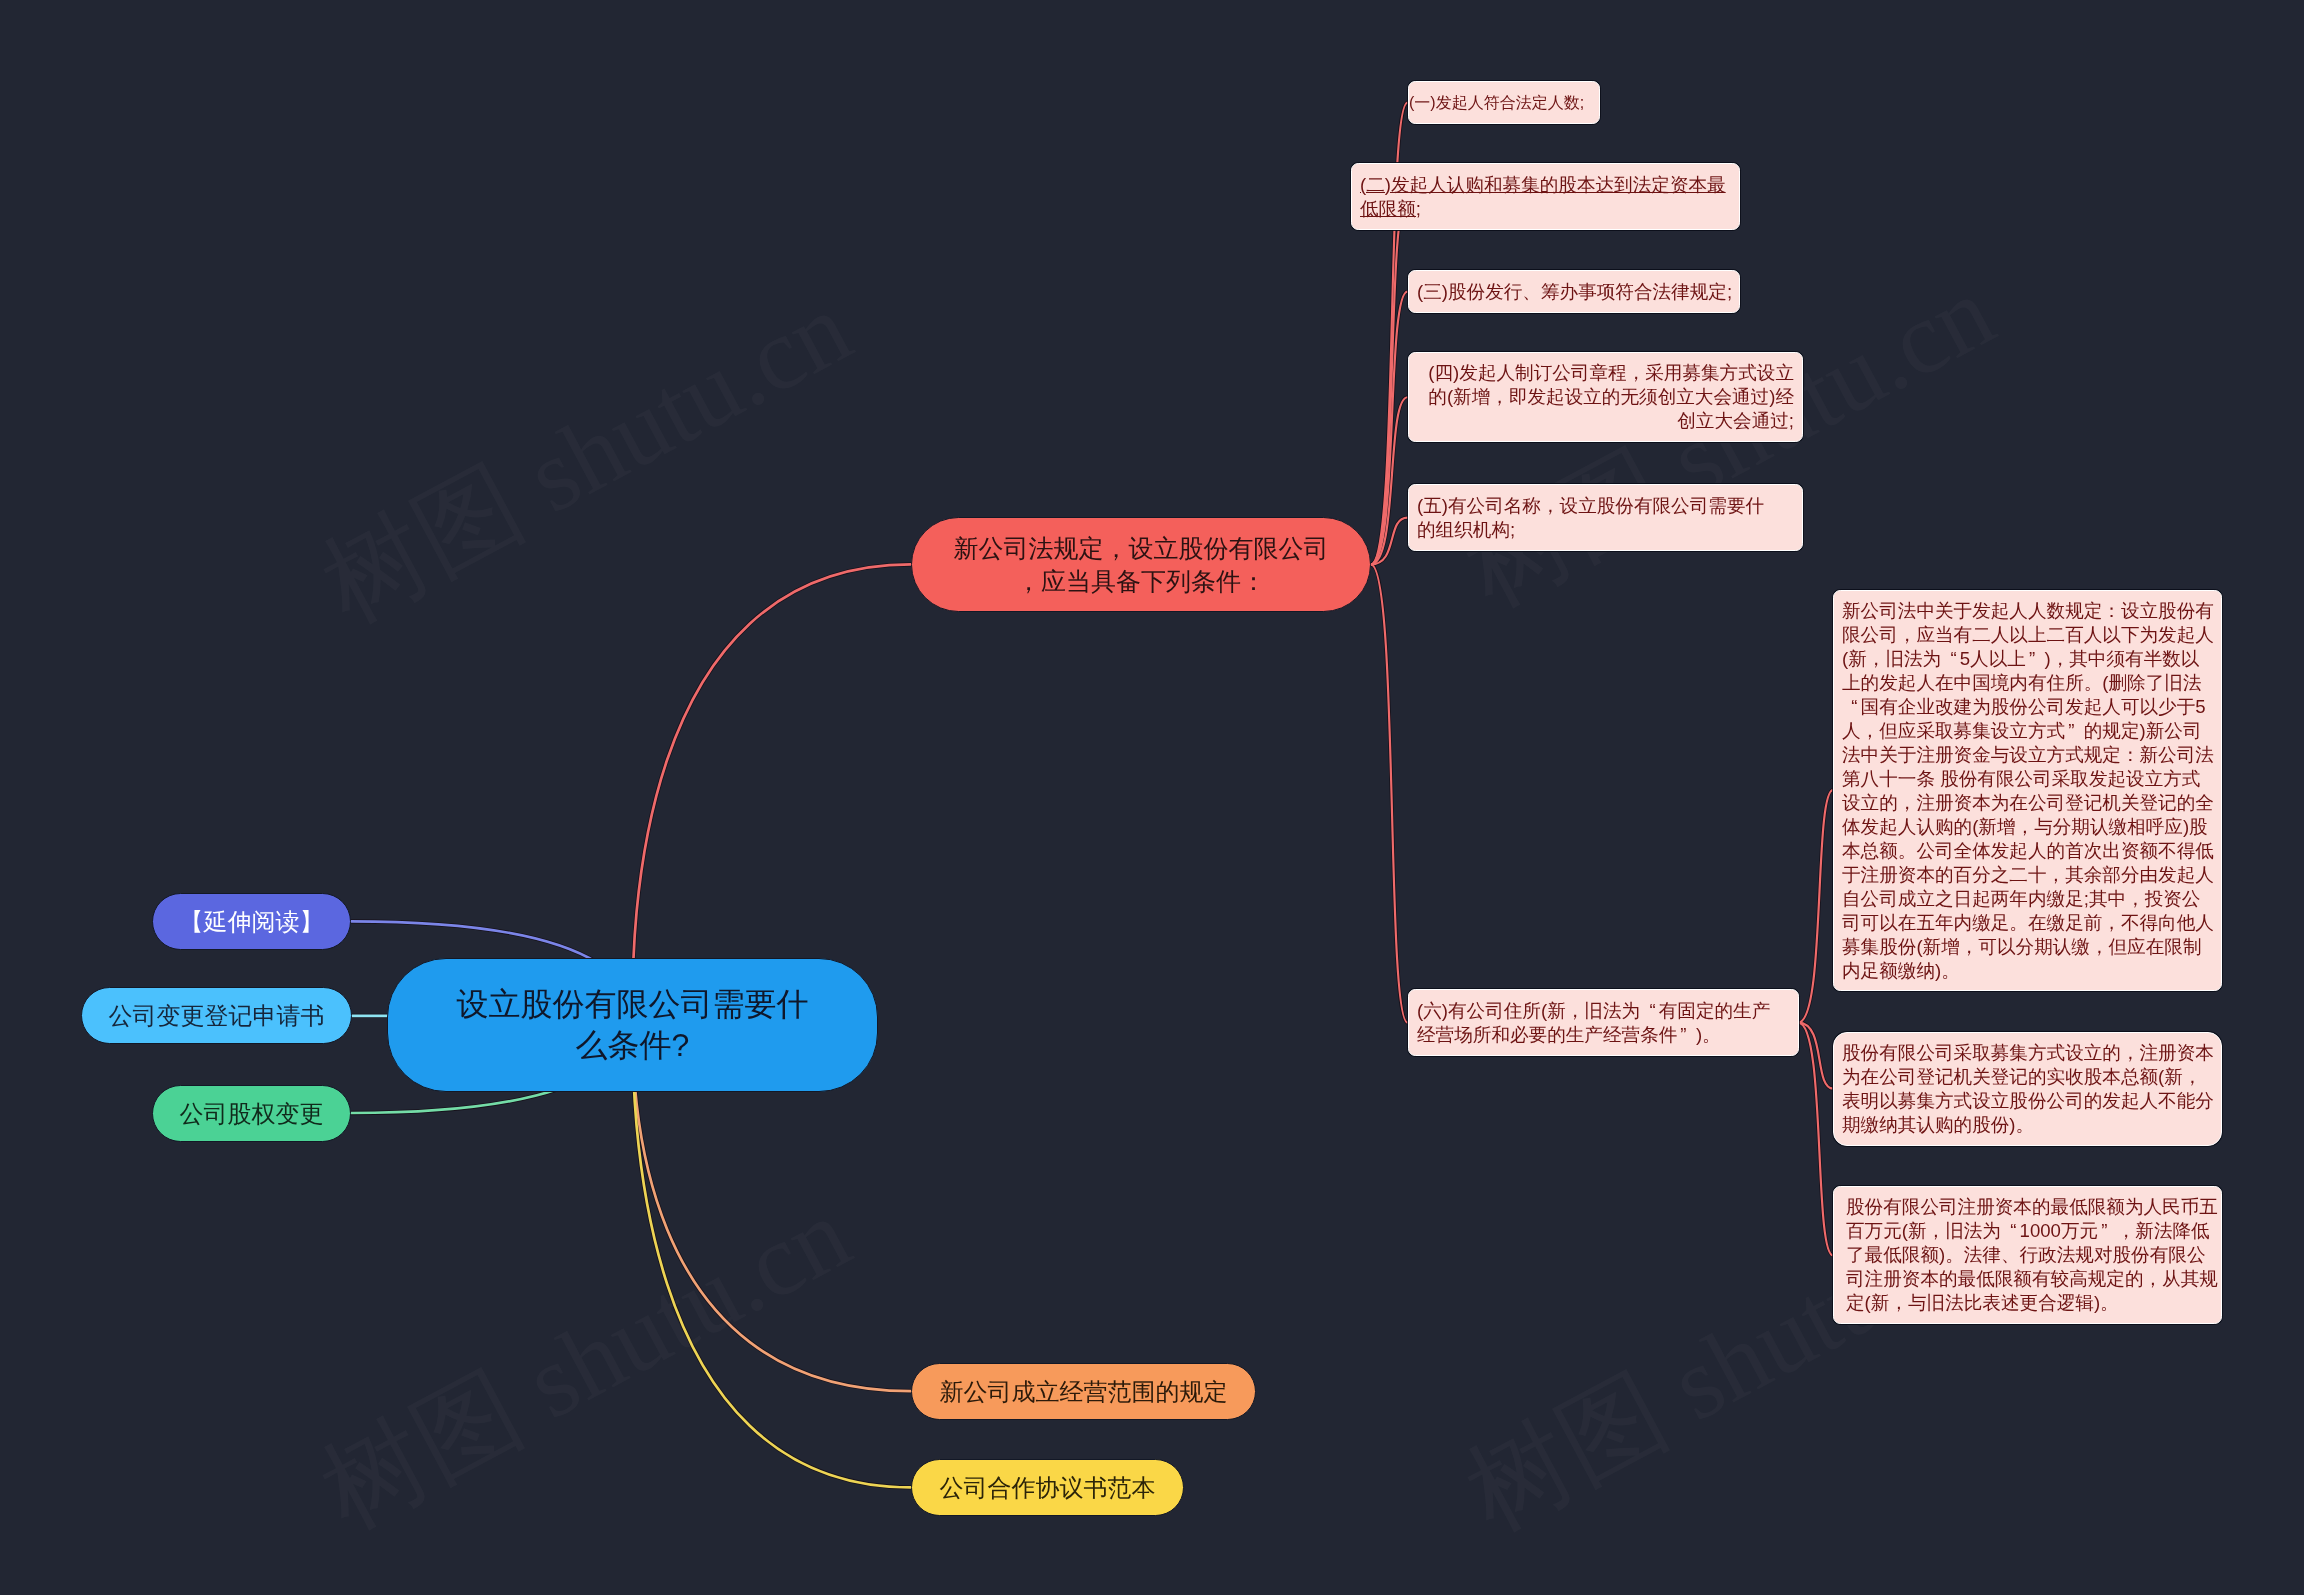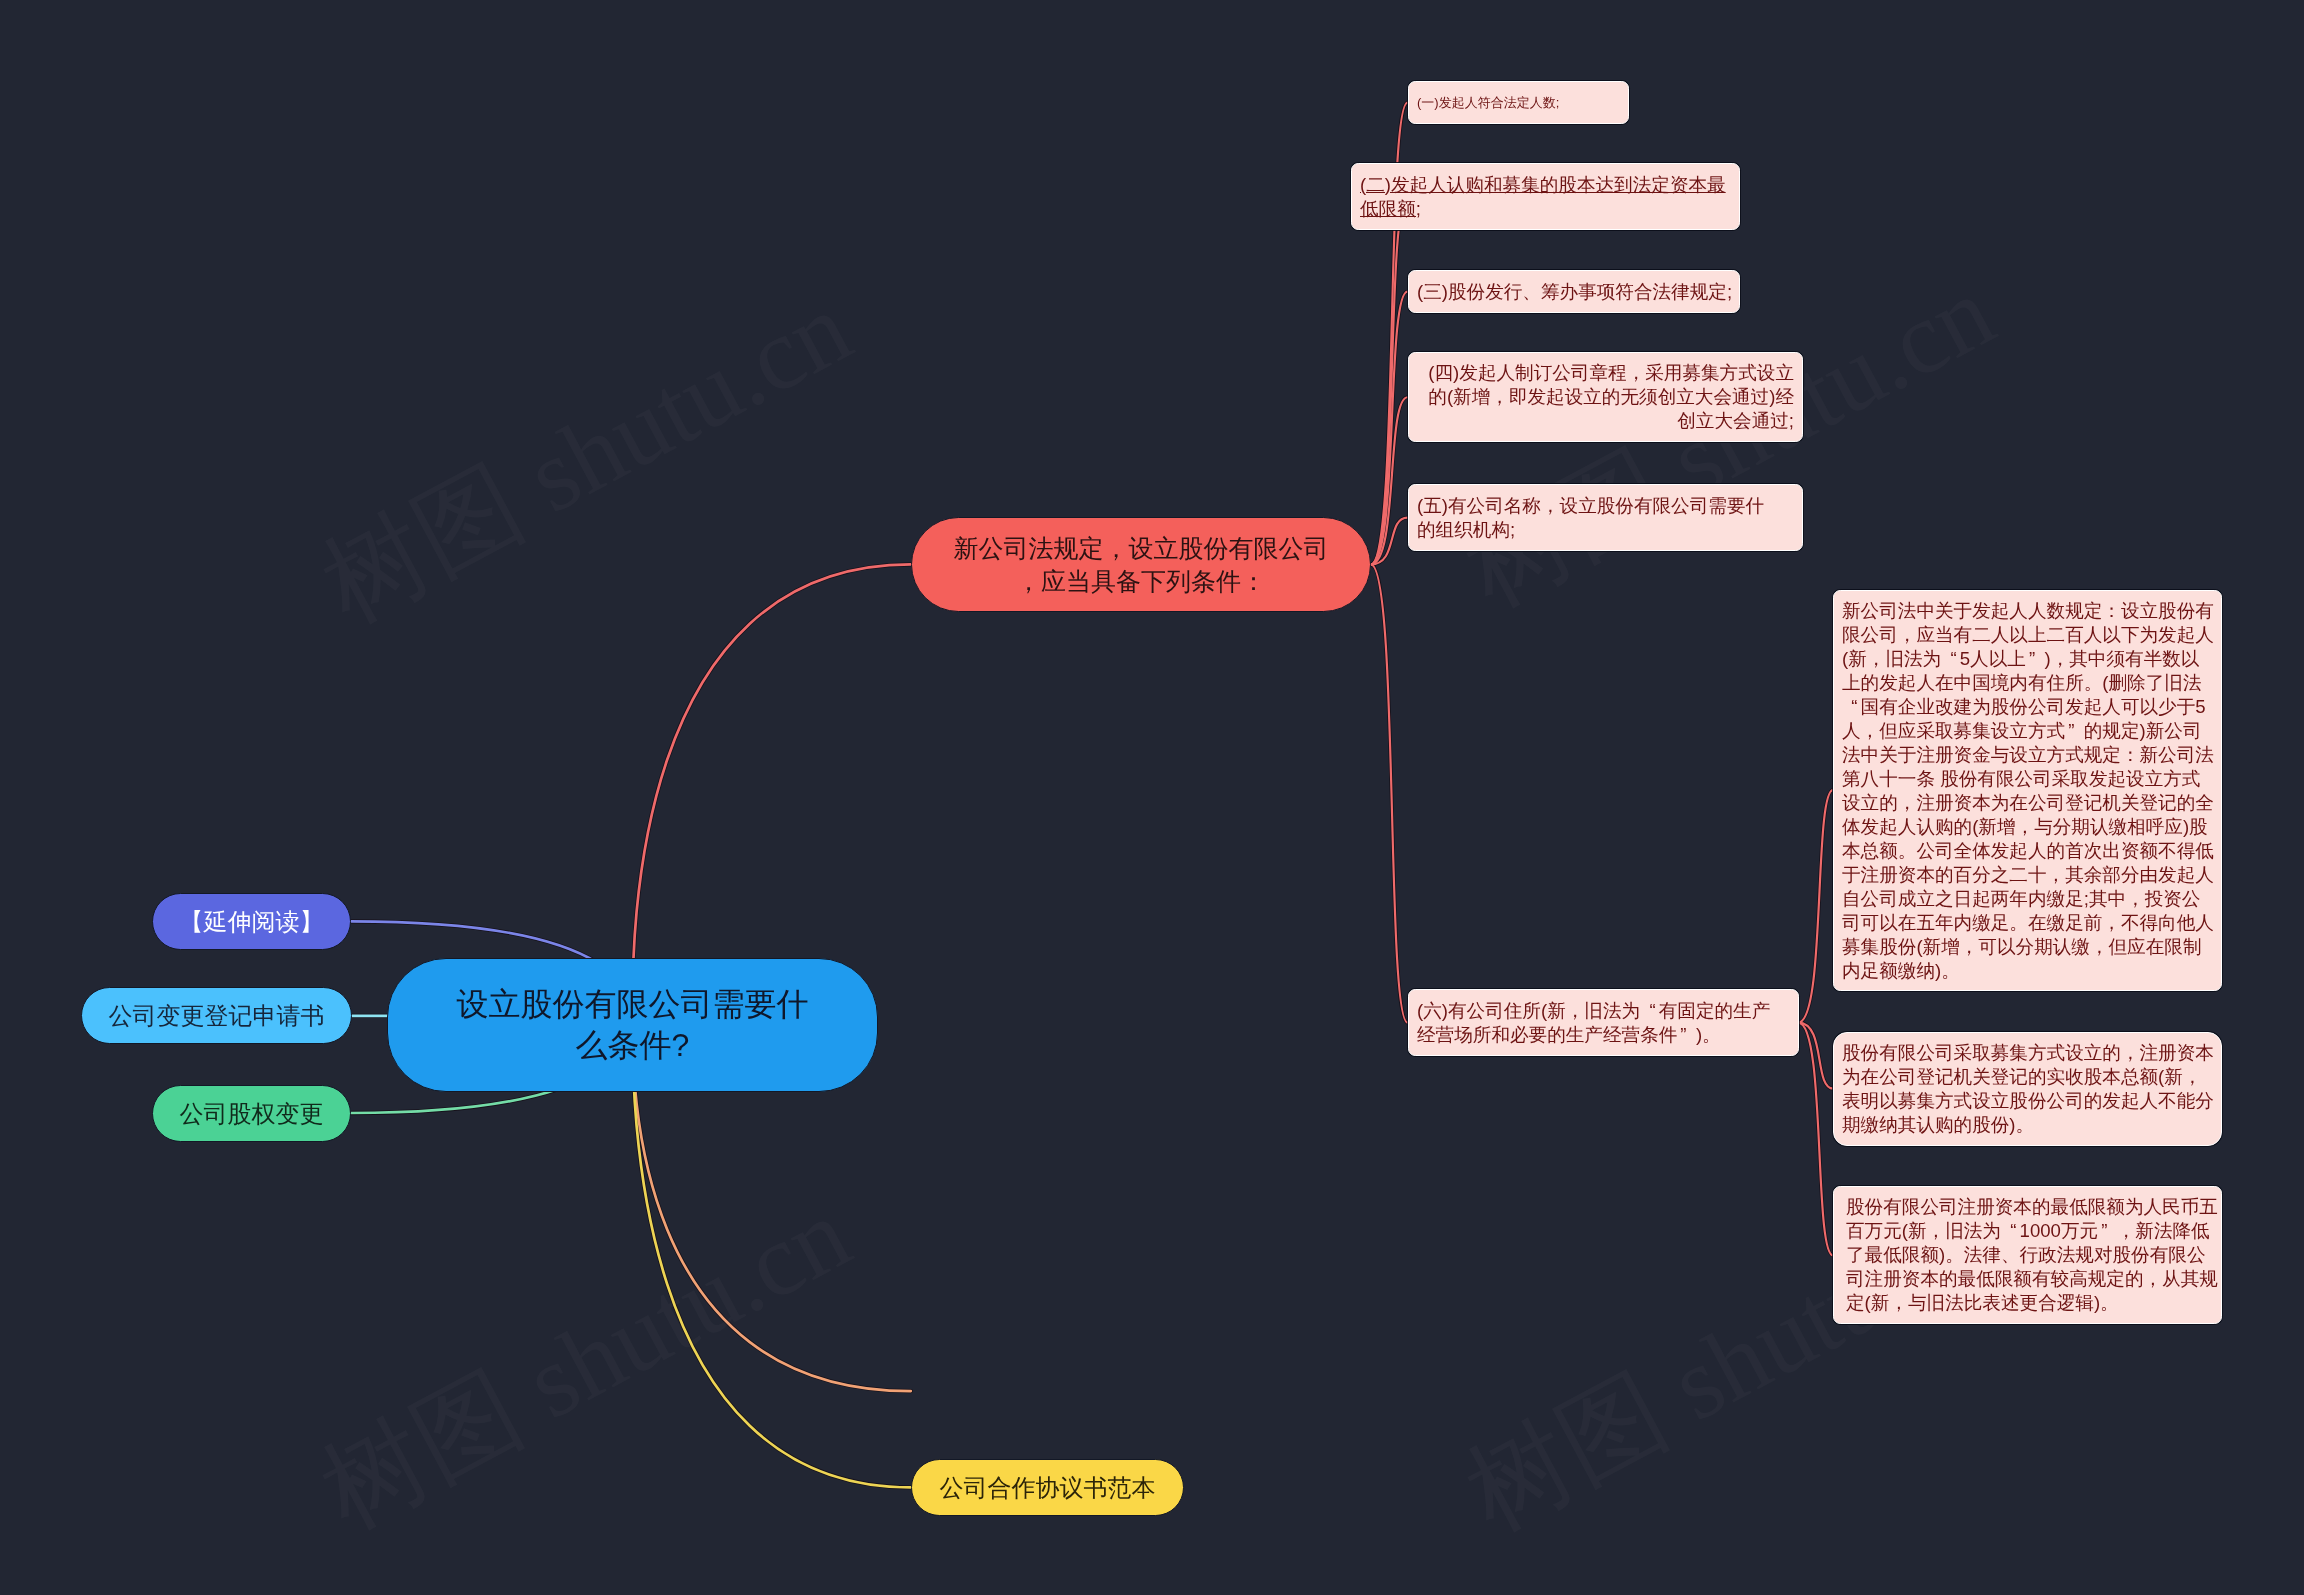--- a/index.html
+++ b/index.html
@@ -71,24 +71,27 @@
 <div class="node" style="left:81px;top:987px;width:271px;height:57px;border-radius:29px;background:#4BC1FD;color:#16263B;font-size:24px;line-height:31px;padding:0 9px;text-align:center;border:0.9px solid #131826;">
       <span class="tx">公司变更登记申请书</span>
     </div>
 <div class="node" style="left:152px;top:1085px;width:199px;height:57px;border-radius:29px;background:#4BD295;color:#102A1B;font-size:24px;line-height:31px;padding:0 9px;text-align:center;border:0.9px solid #131826;">
       <span class="tx">公司股权变更</span>
     </div>
 <div class="node" style="left:911px;top:517px;width:460px;height:95px;border-radius:48px;background:#F4605B;color:#2B1212;font-size:25px;line-height:33px;padding:0 9px;text-align:center;border:0.9px solid #131826;">
       <span class="tx">新公司法规定，设立股份有限公司
 ，应当具备下列条件：</span>
     </div>
+<div class="node" style="left:911px;top:1363px;width:345px;height:57px;border-radius:29px;background:#F79A5B;color:#2B1A0A;font-size:24px;line-height:31px;padding:0 9px;text-align:center;border:0.9px solid #131826;">
+      <span class="tx">新公司成立经营范围的规定</span>
+    </div>
 <div class="node" style="left:911px;top:1459px;width:273px;height:57px;border-radius:29px;background:#FAD747;color:#2B2409;font-size:24px;line-height:31px;padding:0 9px;text-align:center;border:0.9px solid #131826;">
       <span class="tx">公司合作协议书范本</span>
     </div>
-<div class="node" style="left:1408px;top:81px;width:221px;height:43px;border-radius:7.2px;background:#FCE0DC;color:#6D1313;font-size:13px;line-height:24px;padding:0 8px;text-align:left;border:1.8px solid #FFFFFF;box-shadow:0 0 0 0.9px rgba(10,13,24,.9);">
+<div class="node" style="left:1408px;top:81px;width:192px;height:43px;border-radius:7.2px;background:#FCE0DC;color:#6D1313;font-size:16px;line-height:24px;padding:0 0;text-align:left;border:1.8px solid #FFFFFF;box-shadow:0 0 0 0.9px rgba(10,13,24,.9);">
       <span class="tx">(一)发起人符合法定人数;</span>
     </div>
 <div class="node" style="left:1351px;top:163px;width:389px;height:67px;border-radius:7.2px;background:#FCE0DC;color:#6D1313;font-size:18.6px;line-height:24px;padding:0 8px;text-align:left;border:1.8px solid #FFFFFF;box-shadow:0 0 0 0.9px rgba(10,13,24,.9);text-decoration:underline;">
       <span class="tx">(二)发起人认购和募集的股本达到法定资本最
 低限额;</span>
     </div>
 <div class="node" style="left:1408px;top:270px;width:332px;height:43px;border-radius:7.2px;background:#FCE0DC;color:#6D1313;font-size:18.6px;line-height:24px;padding:0 8px;text-align:left;border:1.8px solid #FFFFFF;box-shadow:0 0 0 0.9px rgba(10,13,24,.9);">
       <span class="tx">(三)股份发行、筹办事项符合法律规定;</span>
     </div>
 <div class="node" style="left:1408px;top:352px;width:395px;height:90px;border-radius:7.2px;background:#FCE0DC;color:#6D1313;font-size:18.6px;line-height:24px;padding:0 8px;text-align:right;border:1.8px solid #FFFFFF;box-shadow:0 0 0 0.9px rgba(10,13,24,.9);">

